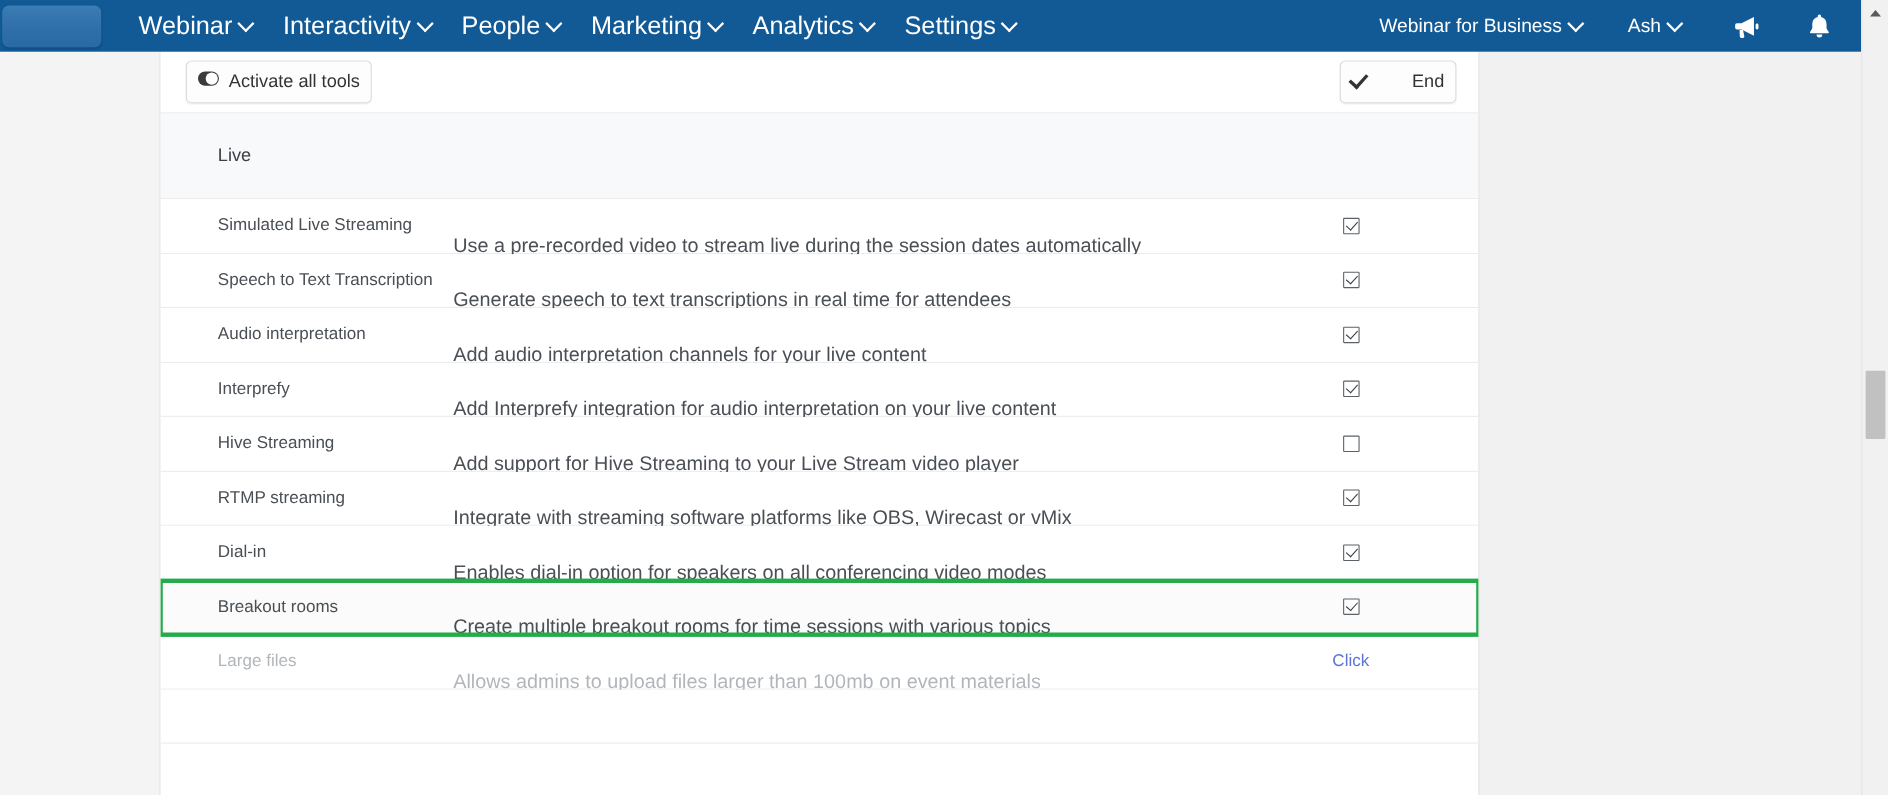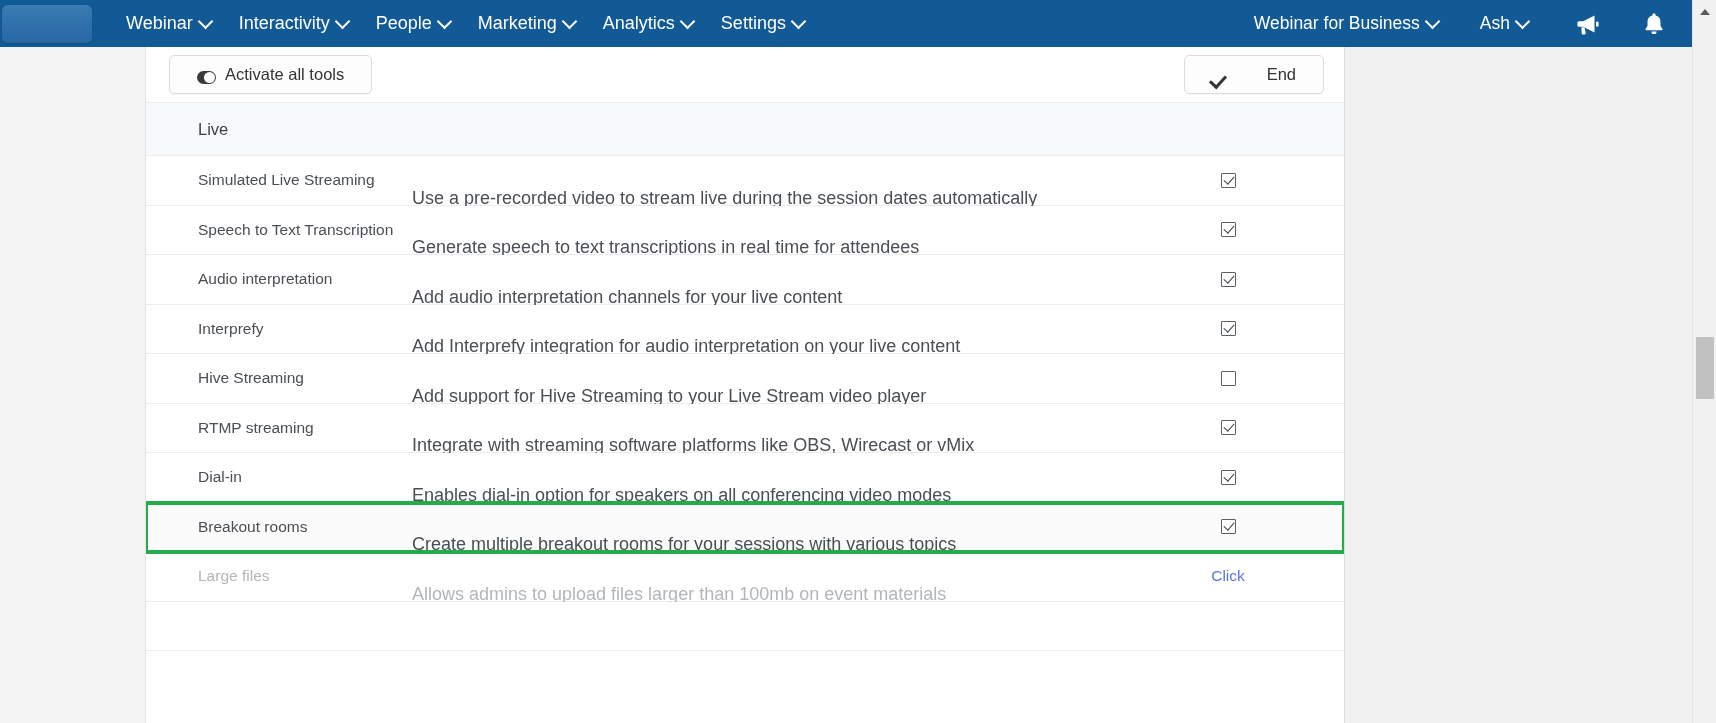--- a/index.html
+++ b/index.html
@@ -31,21 +31,21 @@
     box-shadow: 0 1px 2px rgba(0,0,0,.15);
   }
   .nav-items {
     display: flex;
     align-items: center;
     margin-left: 20px;
     gap: 0px;
   }
   .nav-item {
     color: #ffffff;
-    font-size: 18px;
+    font-size: 23px;
     padding: 6px 14px;
     display: flex;
     align-items: center;
     gap: 7px;
     cursor: pointer;
     white-space: nowrap;
   }
   .caret {
     display: inline-block;
     width: 11px; height: 11px;
@@ -110,25 +110,25 @@
     height: 55px;
     background: #ffffff;
     display: flex;
     align-items: center;
     padding: 0 20px 0 23px;
   }
   .btn {
     background: #fdfdfd;
     border: 1px solid #dcdcdc;
     border-radius: 5px;
-    padding: 9px 27px;
+    padding: 9px 10px;
     font-size: 16.5px;
     color: #333;
     display: inline-flex;
-    align-items: flex-end;
+    align-items: flex-start;
     gap: 9px;
     cursor: pointer;
     box-shadow: 0 1px 1px rgba(0,0,0,.03);
     white-space: nowrap;
   }
   .btn-end { margin-left: auto; gap: 39px; }
   .toggle-glyph {
     display: inline-block;
     width: 19px; height: 13px;
     border-radius: 7px;
@@ -153,21 +153,21 @@
     position: absolute;
     left: 1px; top: -1px;
     width: 7px; height: 13px;
     border-right: 3px solid #333;
     border-bottom: 3px solid #333;
     transform: rotate(42deg);
   }
 
   
   .section-head {
-    height: 54px;
+    height: 79px;
     background: #f8f9fa;
     border-top: 1px solid #ececec;
     border-bottom: 1px solid #ececec;
     display: flex;
     align-items: center;
     padding-left: 52px;
     font-size: 16.5px;
     color: #3c4146;
   }
 
@@ -408,21 +408,21 @@
       <div class="row">
         <div class="cell-name">Dial-in</div>
         <div class="cell-desc">Enables dial-in option for speakers on all conferencing video modes</div>
         <div class="cell-ctl">
           <span class="cb on"></span>
         </div>
       </div>
 
       <div class="row highlight">
         <div class="cell-name">Breakout rooms</div>
-        <div class="cell-desc">Create multiple breakout rooms for your sessions with various topics</div>
+        <div class="cell-desc">Create multiple breakout rooms for time sessions with various topics</div>
         <div class="cell-ctl">
           <span class="cb on"></span>
         </div>
       </div>
 
       <div class="row disabled">
         <div class="cell-name">Large files</div>
         <div class="cell-desc">Allows admins to upload files larger than 100mb on event materials</div>
         <div class="cell-ctl">
           <span class="link">Click</span>

